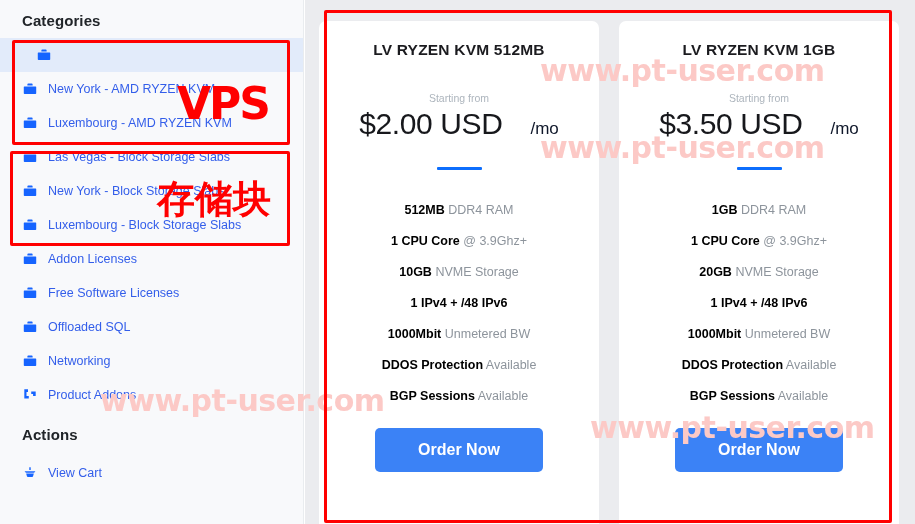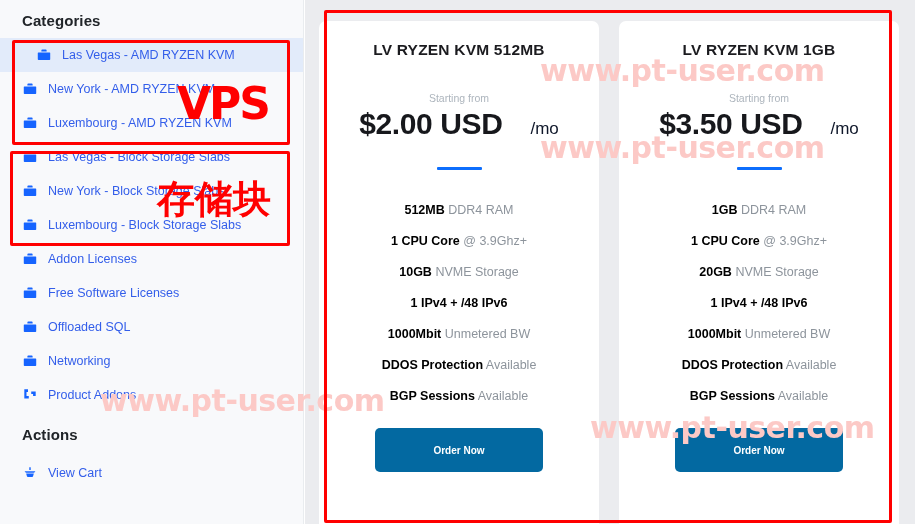--- a/index.html
+++ b/index.html
@@ -58,38 +58,38 @@
     font-size: 15.5px; font-weight: bold; color: #1b1b1f;
     letter-spacing: .2px;
   }
   .starting {
     font-size: 10.5px; color: #adb5bd; margin-top: 33px; font-weight: normal;
   }
   .price-row {
     margin-top: 3px;
     display: flex; align-items: baseline; justify-content: center;
   }
-  .price-main { font-size: 30px; font-weight: bold; color: #17181c; letter-spacing: -0.4px; }
+  .price-main { font-size: 30px; font-weight: normal; color: #17181c; letter-spacing: -0.4px; }
   .price-per { font-size: 17px; color: #0f172a; font-weight: normal; padding-left: 28px; }
   .rule {
     width: 45px; height: 3px; background: #0d6efd;
     margin: 26px auto 0; border-radius: 1px;
   }
   .feat-list { margin-top: 25px; }
   .feat {
     font-size: 12.5px; color: #8d949c; height: 31px; line-height: 31px;
     white-space: nowrap;
   }
   .feat b { color: #000000; font-weight: bold; }
   .order-btn {
     display: block; margin: 16px auto 0;
     width: 168px; height: 44px;
-    background: #0369a1; color: #fff;
+    background: #3b82f6; color: #fff;
     border: none; border-radius: 5px;
-    font-size: 10px; font-weight: bold;
+    font-size: 16px; font-weight: bold;
     font-family: "Liberation Sans", sans-serif;
     cursor: pointer;
   }
   .cutoff {
     position: absolute; left: 0; right: 0; bottom: -8px;
     font-size: 12.5px; color: #b4b9bf;
   }
 
   
   .redbox {
@@ -115,21 +115,20 @@
 
   <div class="sidebar">
     <div class="side-heading">Categories</div>
 
     <div class="nav-item active">
       <span class="ico">
         <svg width="14" height="14" viewBox="0 0 16 16">
             <path fill="#1664ff" d="M6 1.8h4a1 1 0 0 1 1 1V4H5V2.8a1 1 0 0 1 1-1zM6.2 3h3.6v1H6.2V3zM1.6 5h12.8a.7.7 0 0 1 .7.7v7.1a.9.9 0 0 1-.9.9H1.8a.9.9 0 0 1-.9-.9V5.7A.7.7 0 0 1 1.6 5z"></path>
           </svg>
       </span>
-      <span class="lbl">Las Vegas - AMD RYZEN KVM</span>
     </div>
 
     <div class="nav-item">
       <span class="ico">
         <svg width="14" height="14" viewBox="0 0 16 16">
             <path fill="#1664ff" d="M6 1.8h4a1 1 0 0 1 1 1V4H5V2.8a1 1 0 0 1 1-1zM6.2 3h3.6v1H6.2V3zM1.6 5h12.8a.7.7 0 0 1 .7.7v7.1a.9.9 0 0 1-.9.9H1.8a.9.9 0 0 1-.9-.9V5.7A.7.7 0 0 1 1.6 5z"></path>
           </svg>
       </span>
       <span class="lbl">New York - AMD RYZEN KVM</span>
     </div>

